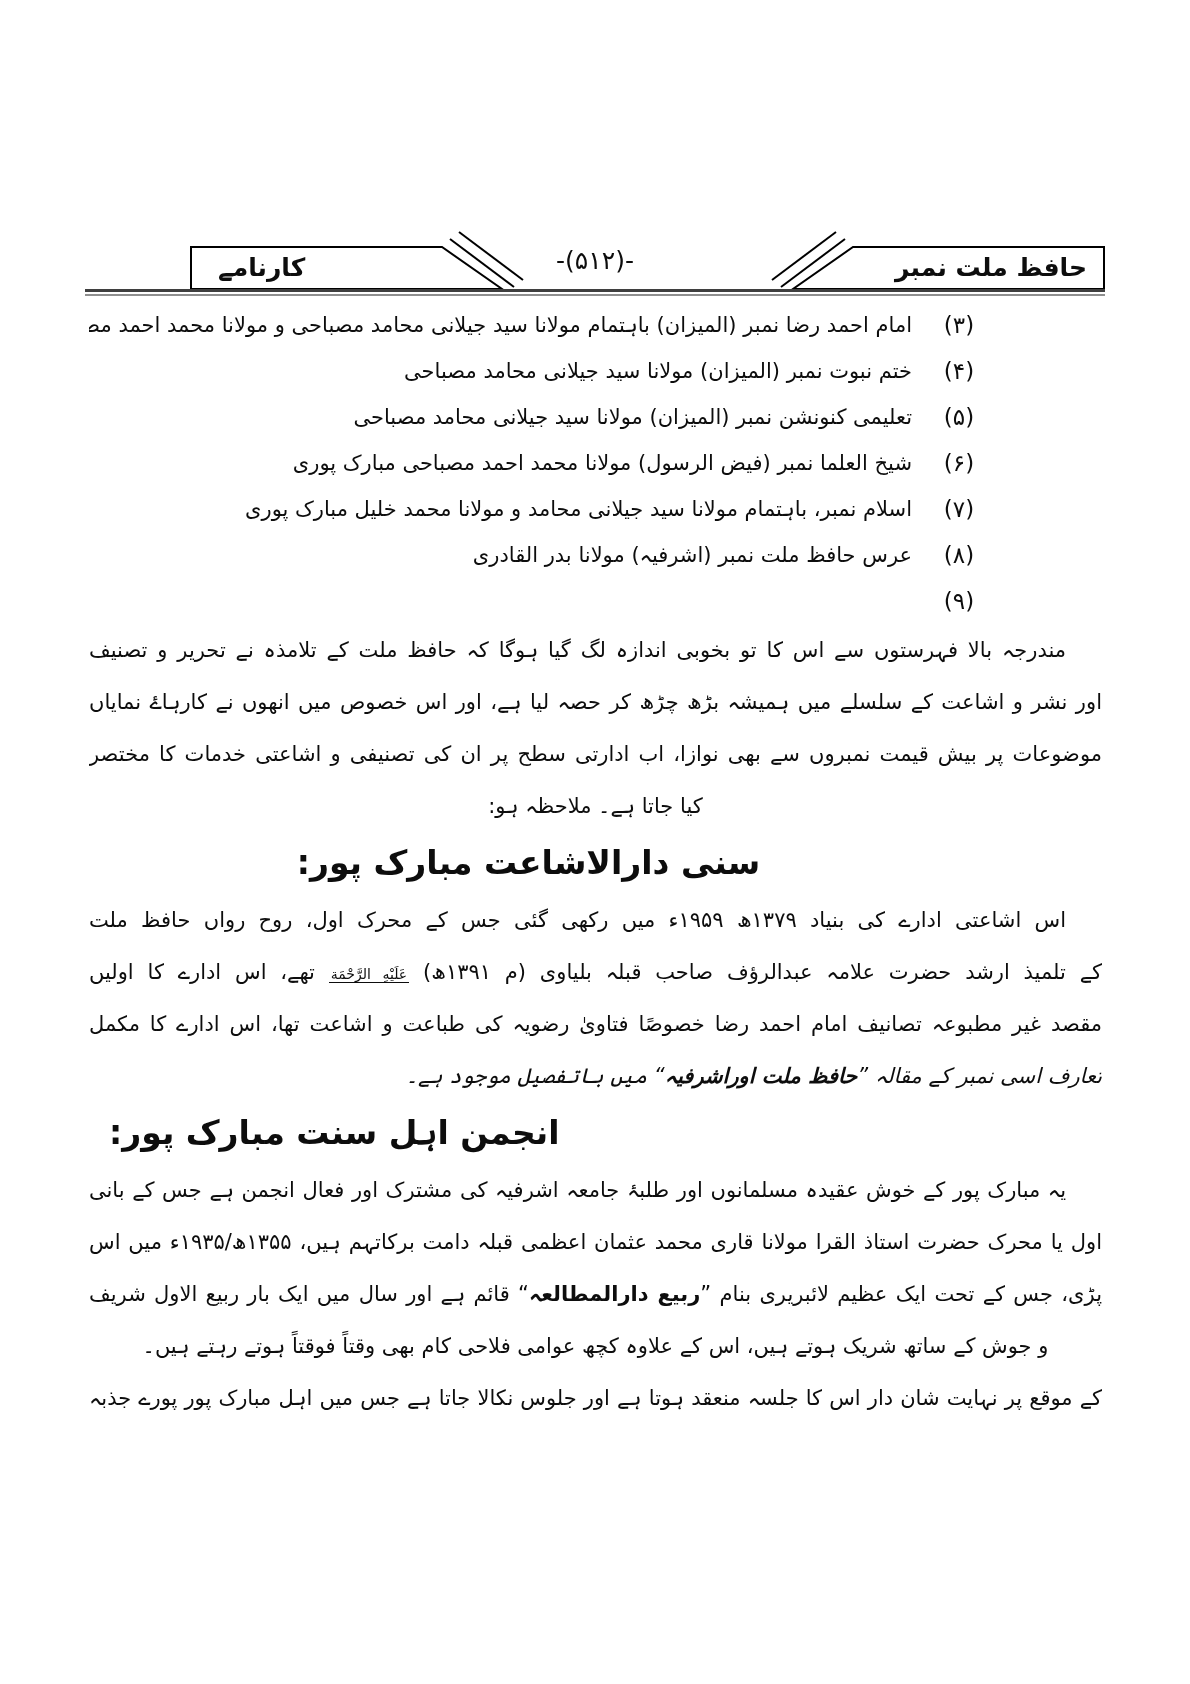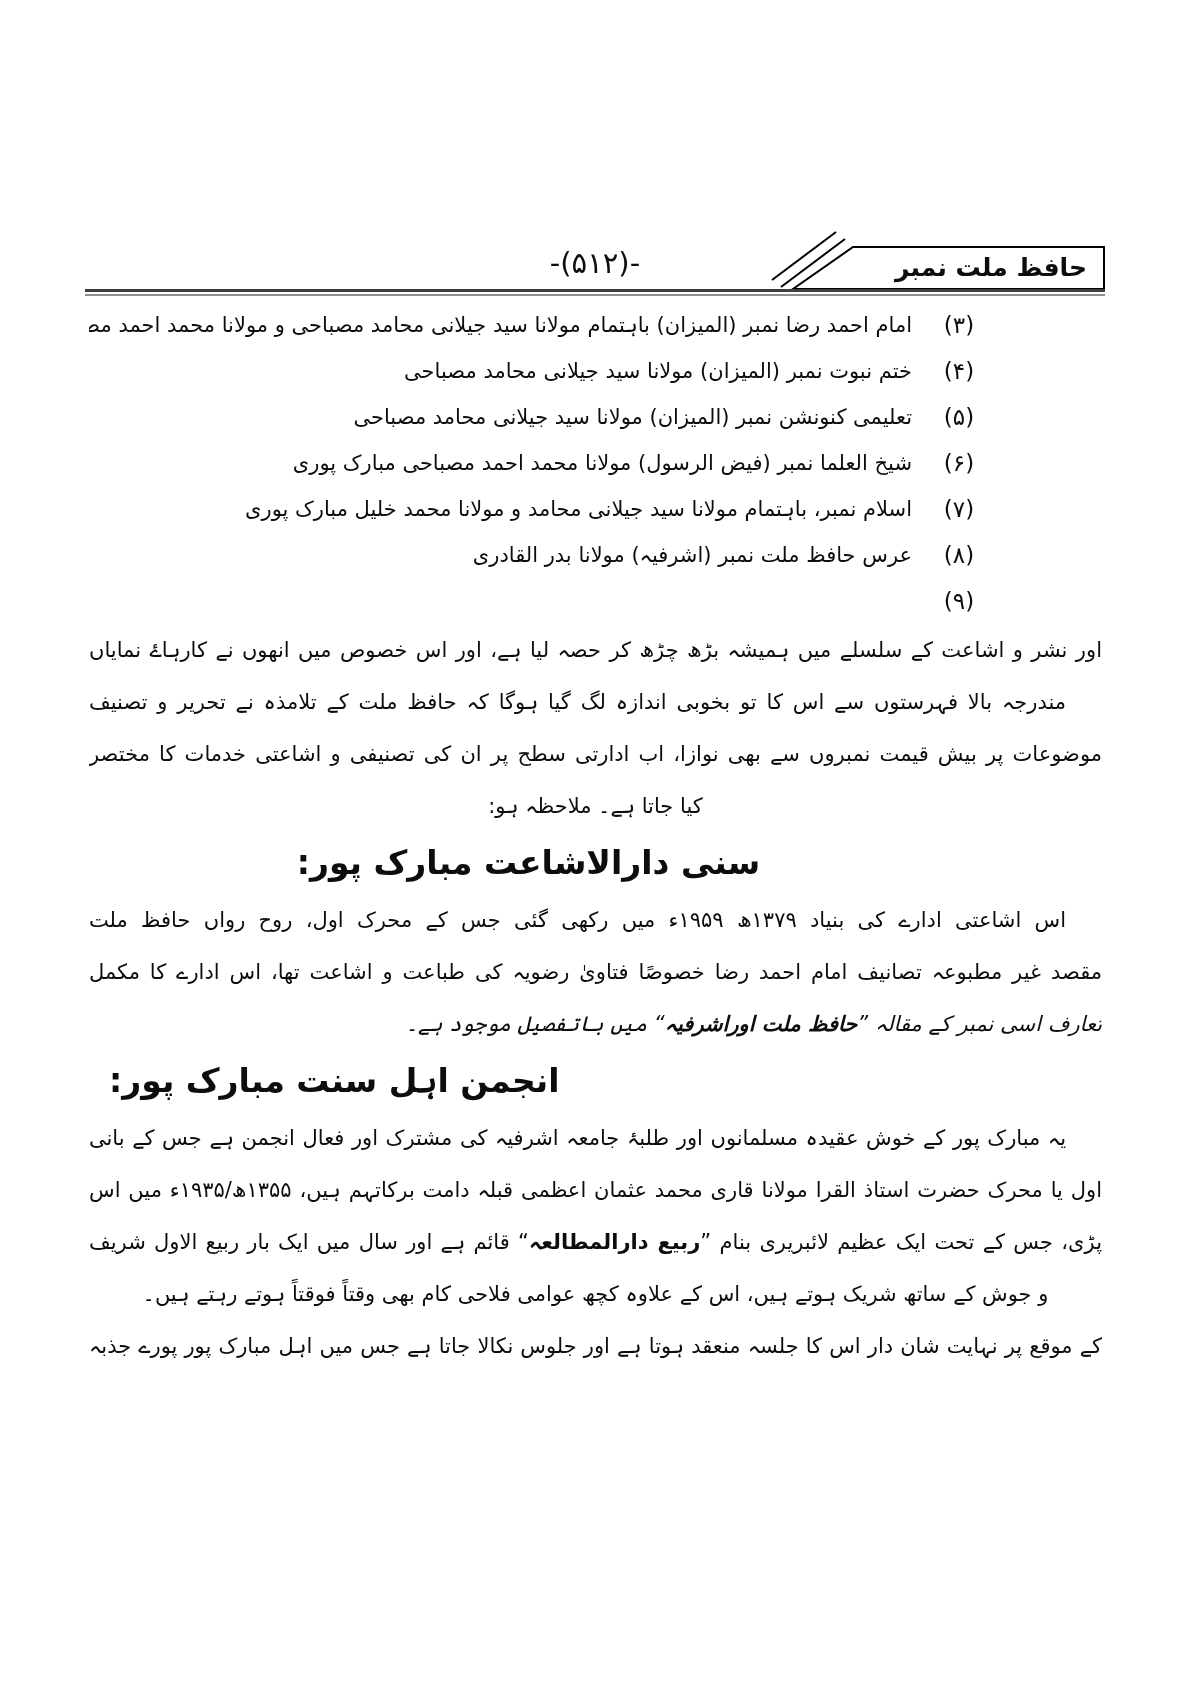--- a/index.html
+++ b/index.html
@@ -20,21 +20,21 @@
   .tab .tab-text {
     position:absolute; top:22px;
     font-size:25px; font-weight:bold;
     white-space:nowrap;
   }
   .tab-left  .tab-text { left:28px; }
   .tab-right .tab-text { right:18px; }
   .page-num {
     position:absolute; top:246px; left:0; right:0;
     text-align:center; direction:ltr;
-    font-size:29px; letter-spacing:1px;
+    font-size:25px; letter-spacing:1px;
   }
   .header-rule {
     position:absolute; top:289px; left:85px; width:1020px;
     height:2px;
     border-top:3px solid #3f3f3f;
     border-bottom:2px solid #8f8f8f;
   }
   
   .body {
     position:absolute; top:302px; left:89px; width:1013px;
@@ -79,20 +79,28 @@
     white-space:nowrap;
   }
   .heading.pos-right { text-align:center; padding-left:0;  padding-right:134px; }
   .heading.pos-left  { text-align:left;  padding-left:20px; }
 </style>
 </head>
 <body>
 
 <div class="page">
 
+  <div class="tab tab-left">
+    <svg width="350" height="60" viewBox="0 0 350 60">
+      <polygon points="1,16 252,16 312,58 1,58" fill="#ffffff" stroke="#000000" stroke-width="2"></polygon>
+      <line x1="260" y1="8" x2="324" y2="56" stroke="#000000" stroke-width="2"></line>
+      <line x1="269" y1="1" x2="333" y2="49" stroke="#000000" stroke-width="2"></line>
+    </svg>
+    <span class="tab-text">کارنامے</span>
+  </div>
 
   <div class="page-num">-(۵۱۲)-</div>
 
   <div class="tab tab-right">
     <svg width="350" height="60" viewBox="0 0 350 60">
       <polygon points="349,16 98,16 38,58 349,58" fill="#ffffff" stroke="#000000" stroke-width="2"></polygon>
       <line x1="90" y1="8" x2="26" y2="56" stroke="#000000" stroke-width="2"></line>
       <line x1="81" y1="1" x2="17" y2="49" stroke="#000000" stroke-width="2"></line>
     </svg>
     <span class="tab-text">حافظ ملت نمبر</span>
@@ -126,29 +134,30 @@
       <div class="work-row">
         <span class="work-num">(۸)</span>
         <span class="work-txt">عرس حافظ ملت نمبر (اشرفیہ) مولانا بدر القادری</span>
       </div>
       <div class="work-row">
         <span class="work-num">(۹)</span>
       </div>
     </div>
 
     <div class="para">
+      <div class="line indent">مندرجہ بالا فہرستوں سے اس کا تو بخوبی اندازہ لگ گیا ہوگا کہ حافظ ملت کے تلامذہ نے تحریر و تصنیف</div>
       <div class="line">اور نشر و اشاعت کے سلسلے میں ہمیشہ بڑھ چڑھ کر حصہ لیا ہے، اور اس خصوص میں انھوں نے کارہاۓ نمایاں</div>
-      <div class="line indent">مندرجہ بالا فہرستوں سے اس کا تو بخوبی اندازہ لگ گیا ہوگا کہ حافظ ملت کے تلامذہ نے تحریر و تصنیف</div>
       <div class="line">موضوعات پر بیش قیمت نمبروں سے بھی نوازا، اب ادارتی سطح پر ان کی تصنیفی و اشاعتی خدمات کا مختصر جائزہ پیش</div>
       <div class="line center">کیا جاتا ہے۔ ملاحظہ ہو:</div>
     </div>
 
     <div class="heading pos-right">سنی دارالاشاعت مبارک پور:</div>
     <div class="para">
       <div class="line indent">اس اشاعتی ادارے کی بنیاد ۱۳۷۹ھ ۱۹۵۹ء میں رکھی گئی جس کے محرک اول، روح رواں حافظ ملت</div>
+      <div class="line"><span>کے تلمیذ ارشد حضرت علامہ عبدالرؤف صاحب قبلہ بلیاوی (م ۱۳۹۱ھ)</span> <span class="hon">عَلَيْهِ الرَّحْمَة</span> <span>تھے، اس ادارے کا اولیں</span></div>
       <div class="line">مقصد غیر مطبوعہ تصانیف امام احمد رضا خصوصًا فتاویٰ رضویہ کی طباعت و اشاعت تھا، اس ادارے کا مکمل</div>
       <div class="line endline"><span>تعارف اسی نمبر کے مقالہ ”</span><span class="b">حافظ ملت اوراشرفیہ</span><span>“ میں باتفصیل موجود ہے۔</span></div>
     </div>
 
     <div class="heading pos-left">انجمن اہل سنت مبارک پور:</div>
     <div class="para">
       <div class="line indent">یہ مبارک پور کے خوش عقیدہ مسلمانوں اور طلبۂ جامعہ اشرفیہ کی مشترک اور فعال انجمن ہے جس کے بانی</div>
       <div class="line">اول یا محرک حضرت استاذ القرا مولانا قاری محمد عثمان اعظمی قبلہ دامت برکاتہم ہیں، ۱۳۵۵ھ/۱۹۳۵ء میں اس کی بنیاد</div>
       <div class="line"><span>پڑی، جس کے تحت ایک عظیم لائبریری بنام ”</span><span class="b">ربیع دارالمطالعہ</span><span>“ قائم ہے اور سال میں ایک بار ربیع الاول شریف</span></div>
       <div class="line center">و جوش کے ساتھ شریک ہوتے ہیں، اس کے علاوہ کچھ عوامی فلاحی کام بھی وقتاً فوقتاً ہوتے رہتے ہیں۔</div>

